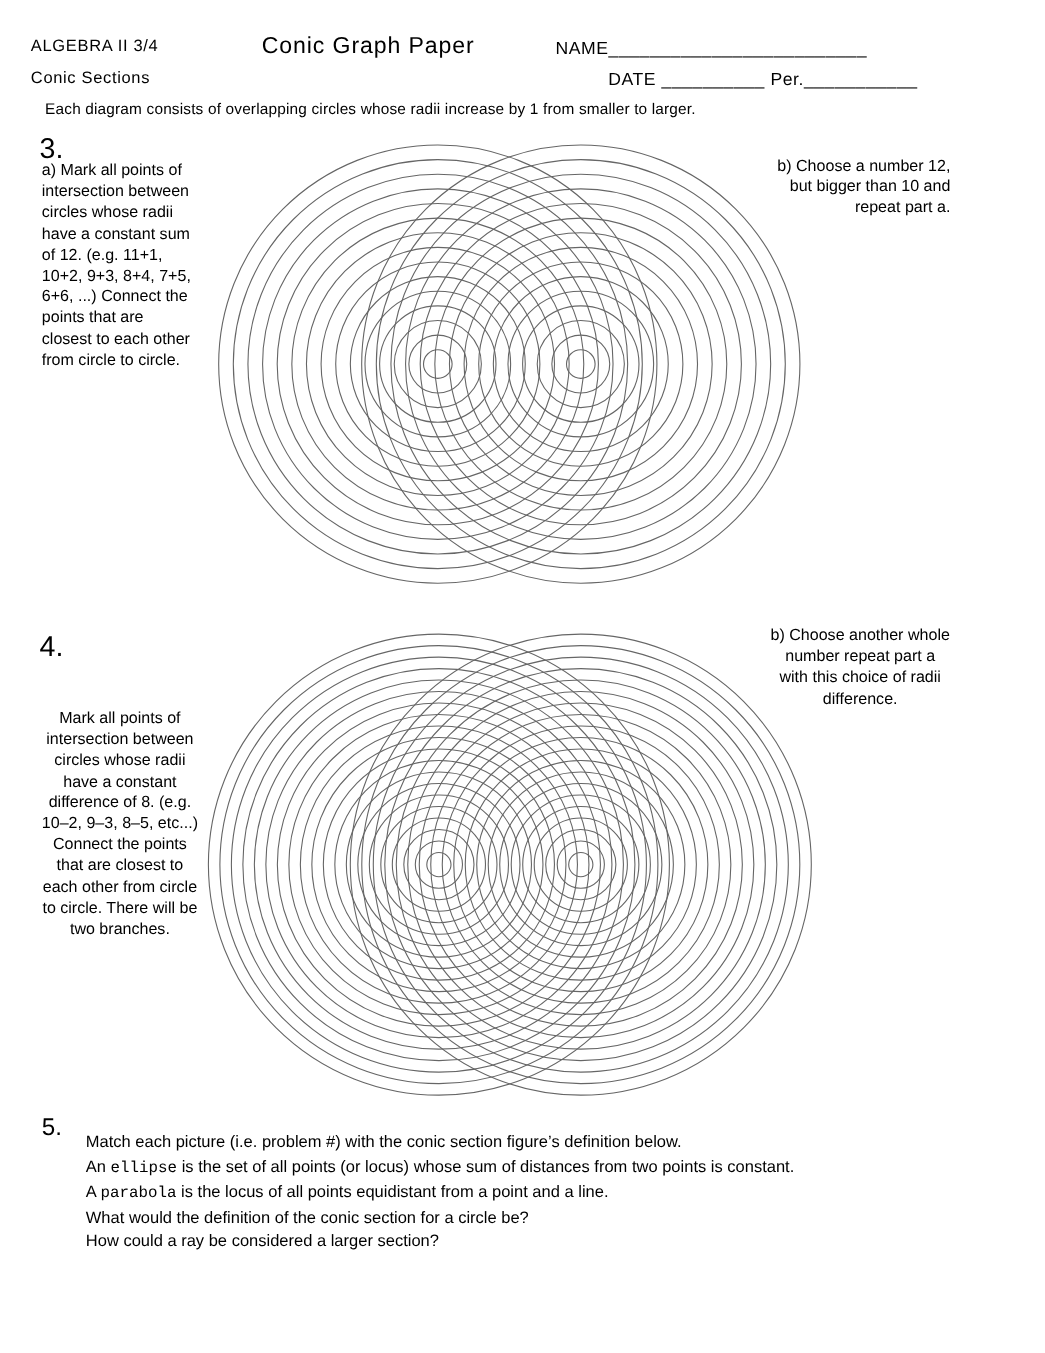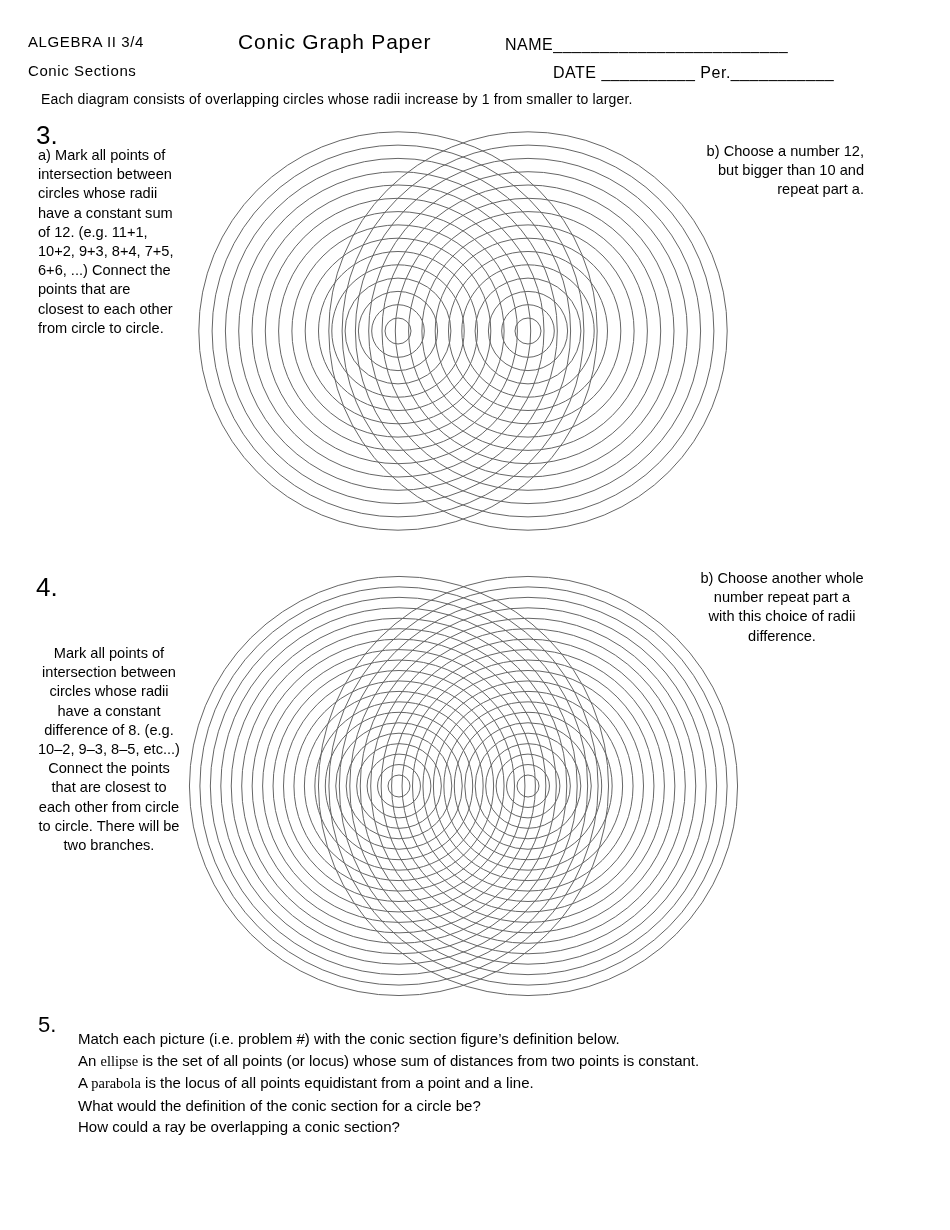--- a/index.html
+++ b/index.html
@@ -123,21 +123,21 @@
   }
   #p5-lines {
     position: absolute;
     left: 78px; top: 1010px;
     width: 800px;
     font-size: 15px;
     line-height: 21.6px;
     margin-top: 18px;
   }
   #p5-lines .p5-line { white-space: nowrap; }
-  .term { font-family: Liberation Serif, serif; font-size: 14.4px; }
+  .term { font-family: Liberation Mono, monospace; font-size: 14.4px; }
 
   svg { display: block; }
   .ring { fill: none; }
 </style>
 </head>
 <body>
 
 <div id="header-course-line1">ALGEBRA II 3/4</div>
 <div id="header-course-line2">Conic Sections</div>
 <div id="worksheet-title">Conic Graph Paper</div>
@@ -238,14 +238,14 @@
       </g>
     </svg>
   </div>
 
 <div id="p5-number">5.</div>
 <div id="p5-lines">
     <div class="p5-line">Match each picture (i.e. problem #) with the conic section figure’s definition below.</div>
     <div class="p5-line">An <span class="term">ellipse</span> is the set of all points (or locus) whose sum of distances from two points is constant.</div>
     <div class="p5-line">A <span class="term">parabola</span> is the locus of all points equidistant from a point and a line.</div>
     <div class="p5-line">What would the definition of the conic section for a circle be?</div>
-    <div class="p5-line">How could a ray be overlapping a conic section?</div>
+    <div class="p5-line">How could a ray be considered a larger section?</div>
   </div>
 
 </body></html>

